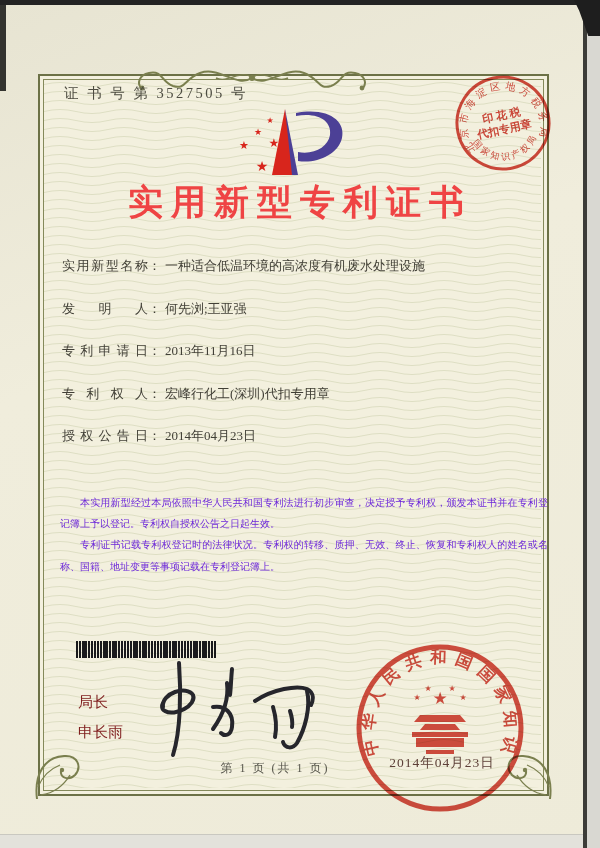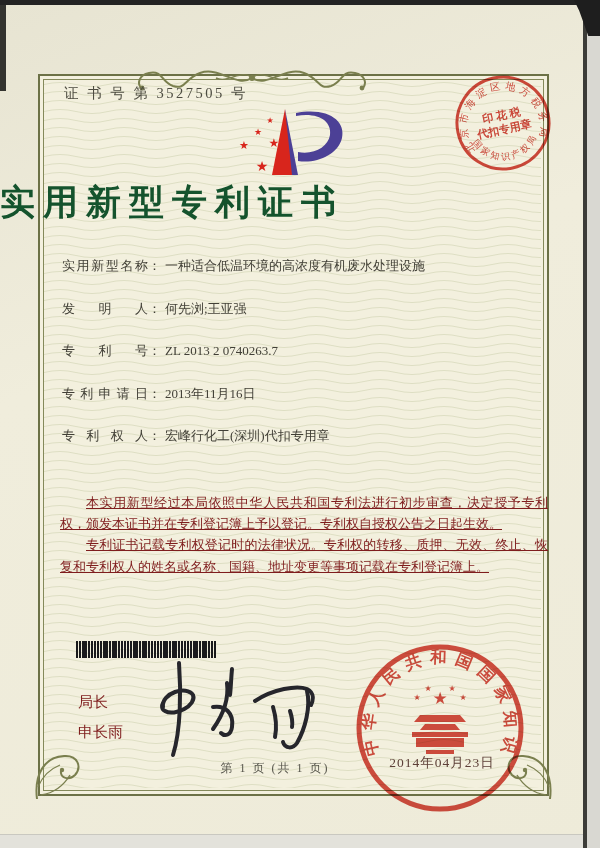--- a/index.html
+++ b/index.html
@@ -18,26 +18,26 @@
   .edge-right-strip{top:4px;right:0;width:13px;bottom:0;background:#d9d8d2;}
   .edge-bottom{left:0;right:17px;bottom:0;height:13px;background:#e3e2db;border-top:1px solid #c9c8c0;}
   
   .frame{left:38px;top:74px;width:507px;height:718px;border:2px solid #6c7146;background:#f3f0de;}
   .frame-inner{position:absolute;inset:3px;border:1px solid #84895a;}
   .guilloche{position:absolute;inset:4px;opacity:.55;}
   
   .orn{color:#7a7f4e;}
   
   .cert-no{left:64px;top:84px;font-size:14.5px;letter-spacing:2.5px;color:#4d4c41;}
-  .title{left:0;top:179px;width:600px;text-align:left;font-size:35px;font-weight:bold;letter-spacing:8px;color:#14532d;}
+  .title{left:0;top:179px;width:600px;text-align:center;font-size:35px;font-weight:bold;letter-spacing:8px;color:#ef4444;}
   .fields{left:62px;top:256px;width:480px;font-size:13px;color:#413f36;}
   .frow{margin-bottom:22.5px;line-height:20px;white-space:nowrap;}
   .flabel{display:inline-block;width:86px;text-align:justify;text-align-last:justify;}
   .fcolon{display:inline-block;margin-right:4px;}
-  .body-text{left:60px;top:492px;width:488px;font-size:13px;line-height:21.2px;color:#7f1d1d;text-align:justify;text-decoration:underline;}
+  .body-text{left:60px;top:492px;width:488px;font-size:10px;line-height:21.2px;color:#6d28d9;text-align:justify;}
   .body-text p{margin:0;text-indent:2em;}
   .barcode{left:76px;top:641px;width:140px;height:17px;
     background:
       repeating-linear-gradient(90deg,#1a1a1c 0 2px,rgba(0,0,0,0) 2px 3px),
       repeating-linear-gradient(90deg,#1a1a1c 0 1px,rgba(0,0,0,0) 1px 6px),
       repeating-linear-gradient(90deg,rgba(0,0,0,0) 0 8px,#1a1a1c 8px 10px);}
   .director{left:78px;top:687px;font-size:15px;color:#7f1d1d;line-height:30px;}
   .issue-date{left:368px;top:754px;width:148px;text-align:center;font-size:13.5px;color:#5d4038;letter-spacing:1px;z-index:3;}
   .page-footer{left:185px;top:760px;width:180px;text-align:center;font-size:12px;color:#55544a;letter-spacing:2px;}
   .seal{mix-blend-mode:multiply;}
@@ -110,27 +110,27 @@
 <div class="abs title">实用新型专利证书</div>
 
 <div class="abs fields">
   <div class="frow">
     <span class="flabel">实用新型名称</span><span class="fcolon">：</span><span>一种适合低温环境的高浓度有机废水处理设施</span>
   </div>
   <div class="frow">
     <span class="flabel">发明人</span><span class="fcolon">：</span><span>何先浏;王亚强</span>
   </div>
   <div class="frow">
-    <span class="flabel">专利号</span><span class="fcolon">：</span><span>ZL 2013 2 0740263.7</span>
-  </div>
-  <div class="frow">
     <span class="flabel">专利申请日</span><span class="fcolon">：</span><span>2013年11月16日</span>
   </div>
   <div class="frow">
     <span class="flabel">专利权人</span><span class="fcolon">：</span><span>宏峰行化工(深圳)代扣专用章</span>
+  </div>
+  <div class="frow">
+    <span class="flabel">授权公告日</span><span class="fcolon">：</span><span>2014年04月23日</span>
   </div>
 </div>
 
 <div class="abs body-text">
   <p>本实用新型经过本局依照中华人民共和国专利法进行初步审查，决定授予专利权，颁发本证书并在专利登记簿上予以登记。专利权自授权公告之日起生效。</p>
   <p>专利证书记载专利权登记时的法律状况。专利权的转移、质押、无效、终止、恢复和专利权人的姓名或名称、国籍、地址变更等事项记载在专利登记簿上。</p>
 </div>
 
 <div class="abs barcode"></div>
 

